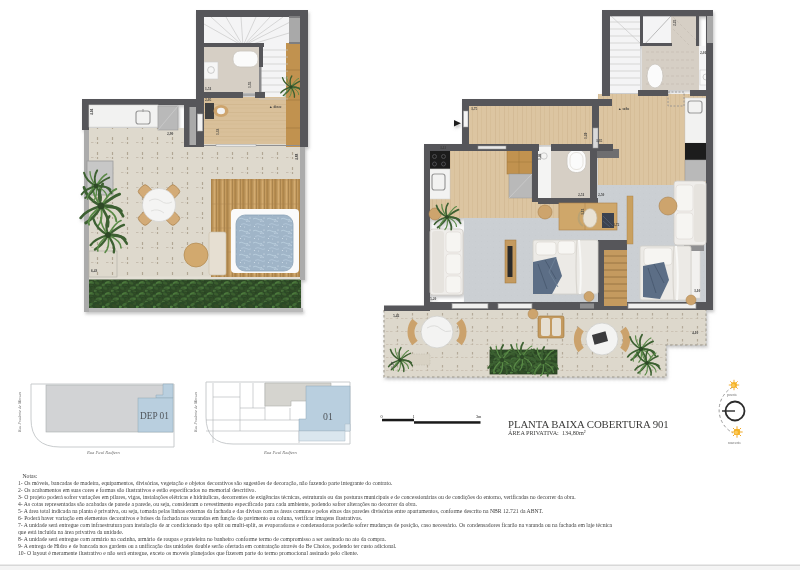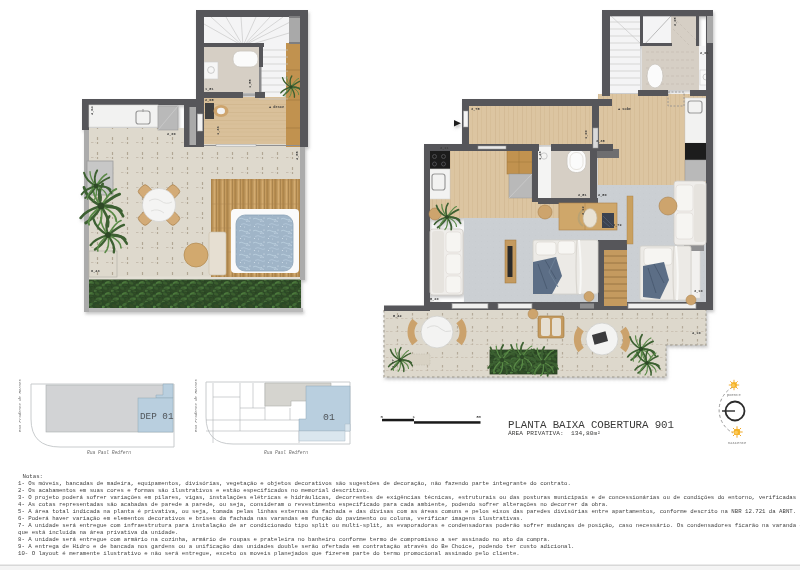--- a/index.html
+++ b/index.html
@@ -1,16 +1,16 @@
 <!DOCTYPE html>
 <html><head>
 <meta charset="utf-8">
 <style>
 html,body{margin:0;padding:0;background:#ffffff;}
-#stage{position:relative;width:800px;height:570px;overflow:hidden;font-family:Liberation Mono, monospace;}
+#stage{position:relative;width:800px;height:570px;overflow:hidden;font-family:Liberation Serif, serif;}
 svg{position:absolute;top:0;left:0;}
 </style>
 </head>
 <body>
 <div id="stage">
 <svg width="800" height="570" viewBox="0 0 800 570">
 <defs>
 <pattern id="tile" width="15" height="15" patternUnits="userSpaceOnUse">
   <rect width="15" height="15" fill="#ded9cd"></rect>
   <line x1="7.5" y1="2" x2="7.5" y2="9" stroke="#b2a795" stroke-width="1.2" stroke-dasharray="3 2"></line>

